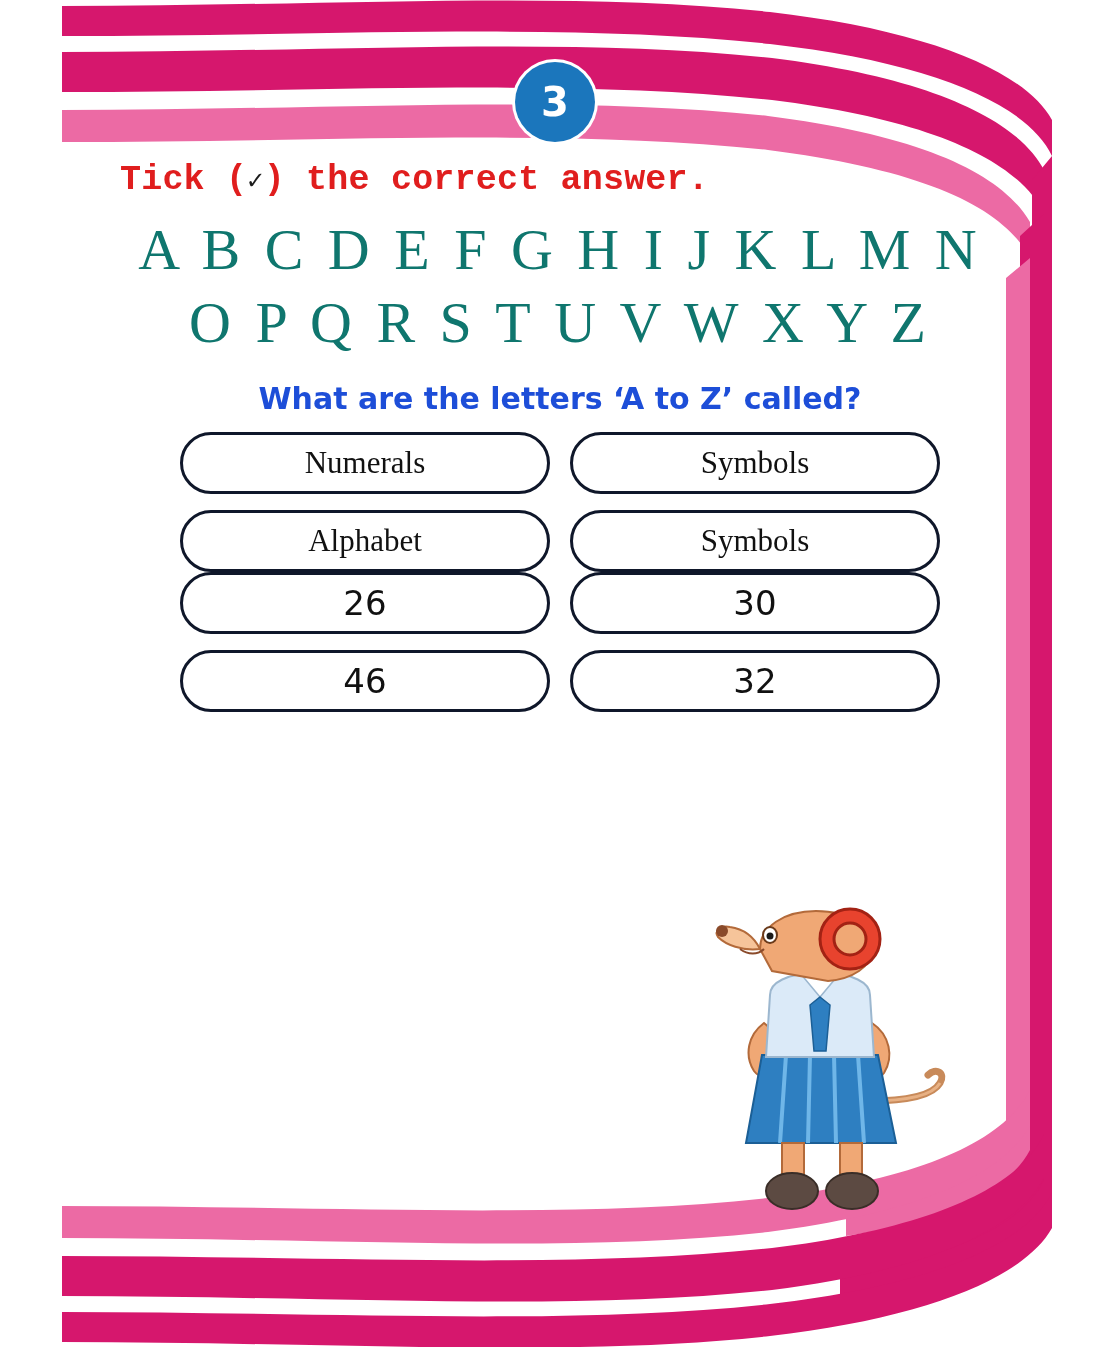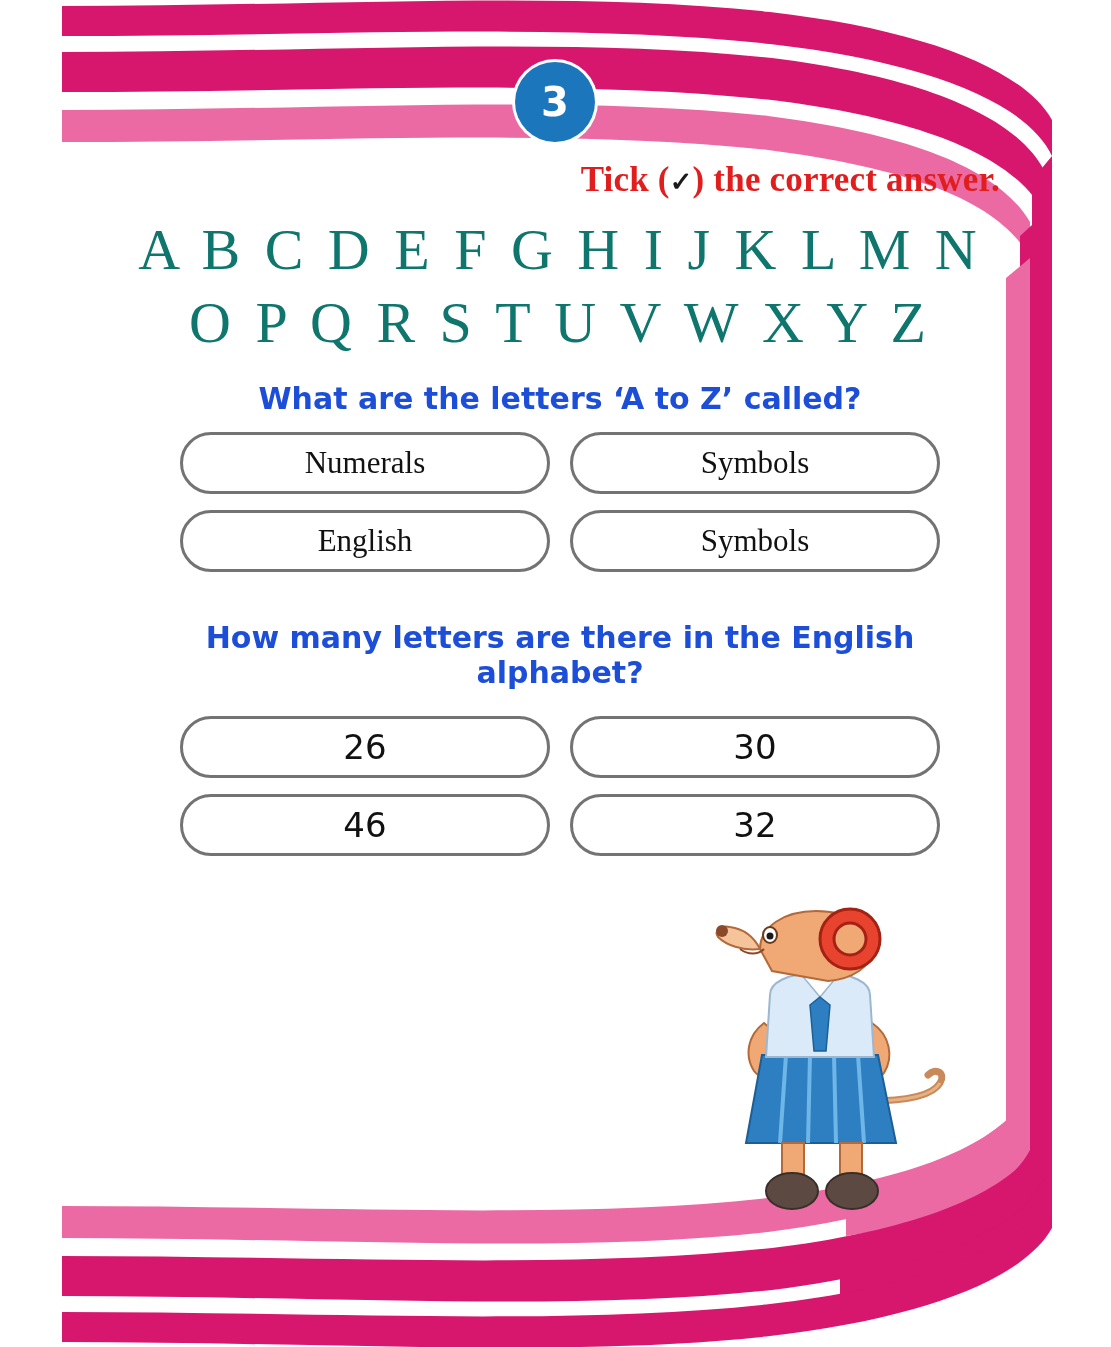--- a/index.html
+++ b/index.html
@@ -52,24 +52,24 @@
 
   
   .content {
     position: absolute;
     left: 120px;
     top: 160px;
     width: 880px;
   }
 
   .instruction {
-    text-align: right;
+    text-align: left;
     color: #e01e1e;
     font-size: 35px;
-    font-family: Liberation Serif, serif;
+    font-family: Liberation Mono, monospace;
     font-weight: 600;
     letter-spacing: 0.2px;
     margin: 0 0 14px 0;
   }
   .instruction .tickmark {
     color: #1b1b1b;
     font-size: 27px;
   }
 
   .alphabet-block {
@@ -102,21 +102,21 @@
   .options {
     display: grid;
     grid-template-columns: 370px 370px;
     column-gap: 20px;
     row-gap: 16px;
     justify-content: center;
   }
 
   .option {
     height: 62px;
-    border: 3px solid #737373;
+    border: 3px solid #0f172a;
     border-radius: 32px;
     background: #ffffff;
     display: flex;
     align-items: center;
     justify-content: center;
     font-family: "Liberation Serif", serif;
     font-size: 31px;
     color: #111111;
     box-sizing: border-box;
     cursor: pointer;
@@ -183,25 +183,24 @@
     <div class="alphabet-block">
       <div class="alphabet-line">A B C D E F G H I J K L M N</div>
       <div class="alphabet-line">O P Q R S T U V W X Y Z</div>
     </div>
 
     <p class="question q1">What are the letters ‘A to Z’ called?</p>
 
     <div class="options">
       <div class="option">Numerals</div>
       <div class="option">Symbols</div>
-      <div class="option">English</div>
+      <div class="option">Alphabet</div>
       <div class="option">Symbols</div>
     </div>
 
-    <p class="question q2">How many letters are there in the English alphabet?</p>
 
     <div class="options">
       <div class="option numeric">26</div>
       <div class="option numeric">30</div>
       <div class="option numeric">46</div>
       <div class="option numeric">32</div>
     </div>
   </div>
 
   <svg class="mascot" viewBox="0 0 260 310">

